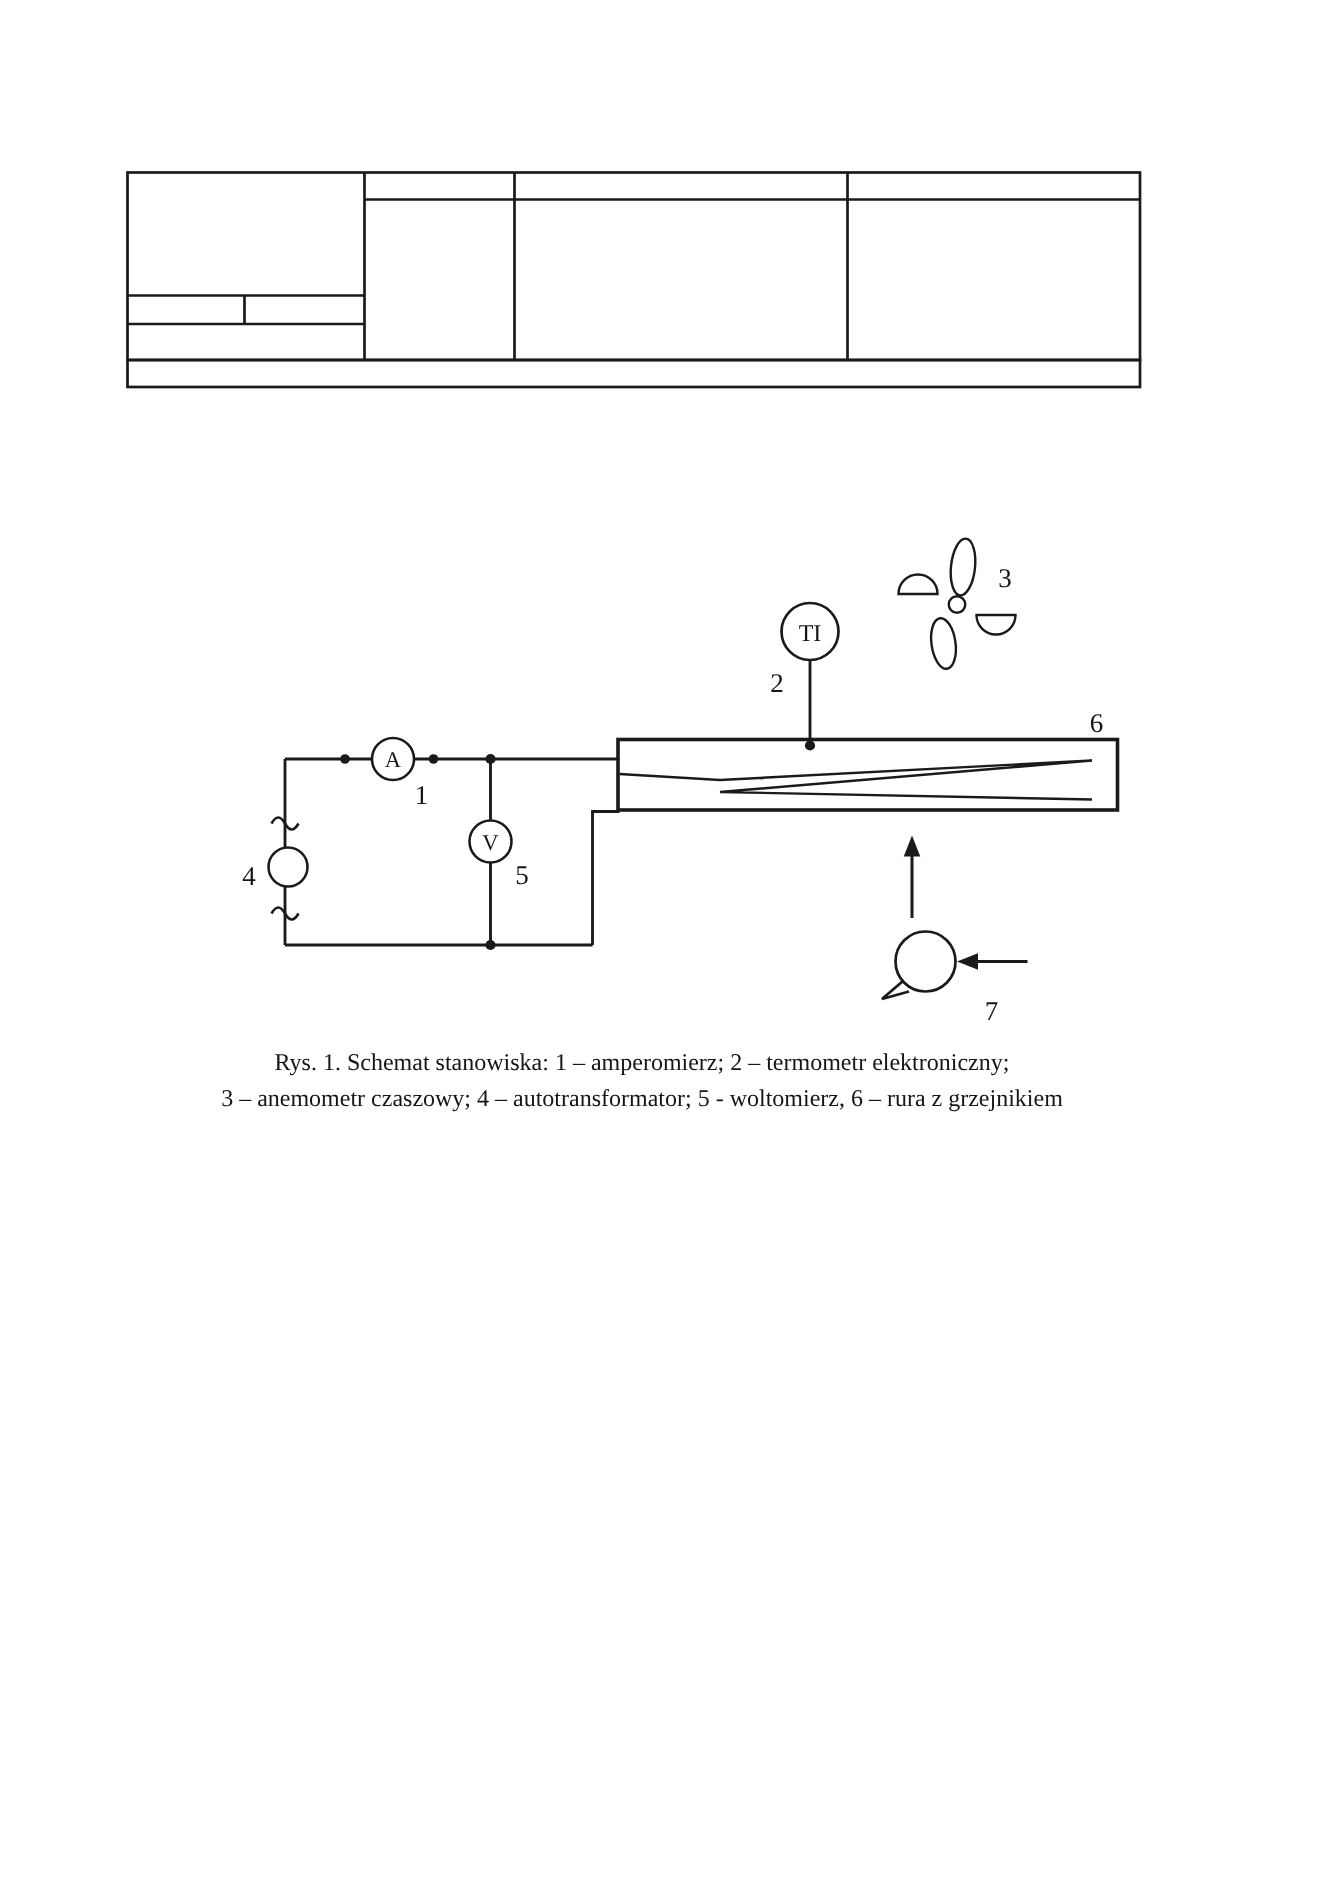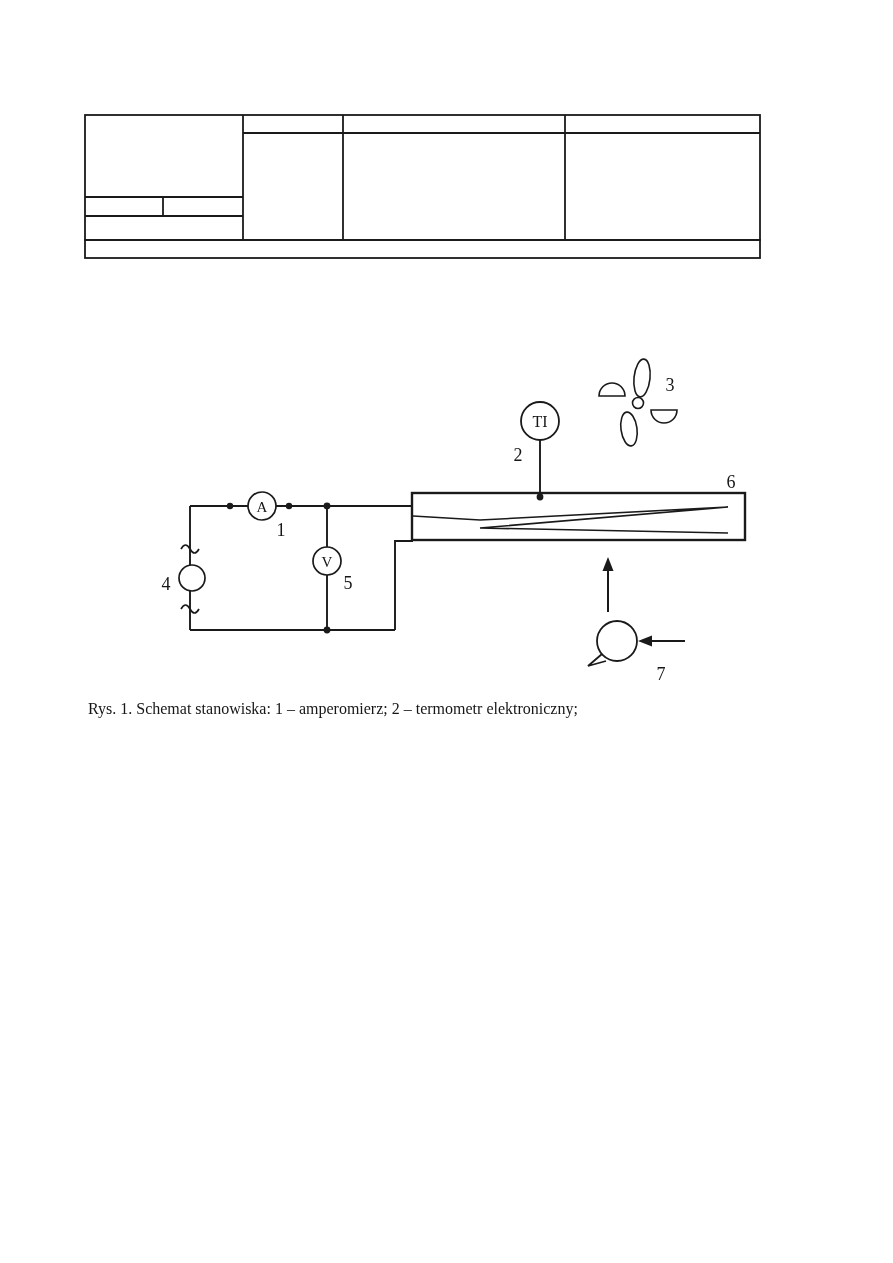--- a/index.html
+++ b/index.html
@@ -17,20 +17,21 @@
     left: 0;
     top: 0;
     width: 893px;
     height: 1263px;
   }
   .caption {
     position: absolute;
     left: 88px;
     top: 697px;
     width: 680px;
+    text-align: center;
     font-family: "Liberation Serif", serif;
     font-size: 16px;
     line-height: 24px;
     color: #161616;
   }
   .svg-label {
     font-family: "Liberation Serif", serif;
     fill: #161616;
   }
 </style>
@@ -123,15 +124,16 @@
         <line x1="650" y1="641" x2="685" y2="641" stroke="#1a1a1a" stroke-width="2"></line>
         <polygon points="638,641 652,635.5 652,646.5" fill="#1a1a1a"></polygon>
         <text class="svg-label" x="661" y="680" font-size="18" text-anchor="middle">7</text>
       </g>
 
     </g>
   </svg>
 
   <div class="caption">
     <div>Rys. 1. Schemat stanowiska: 1 – amperomierz; 2 – termometr elektroniczny;</div>
+    <div>3 – anemometr czaszowy; 4 – autotransformator; 5 -  woltomierz, 6 – rura z grzejnikiem</div>
   </div>
 
 </div>
 
 </body></html>

